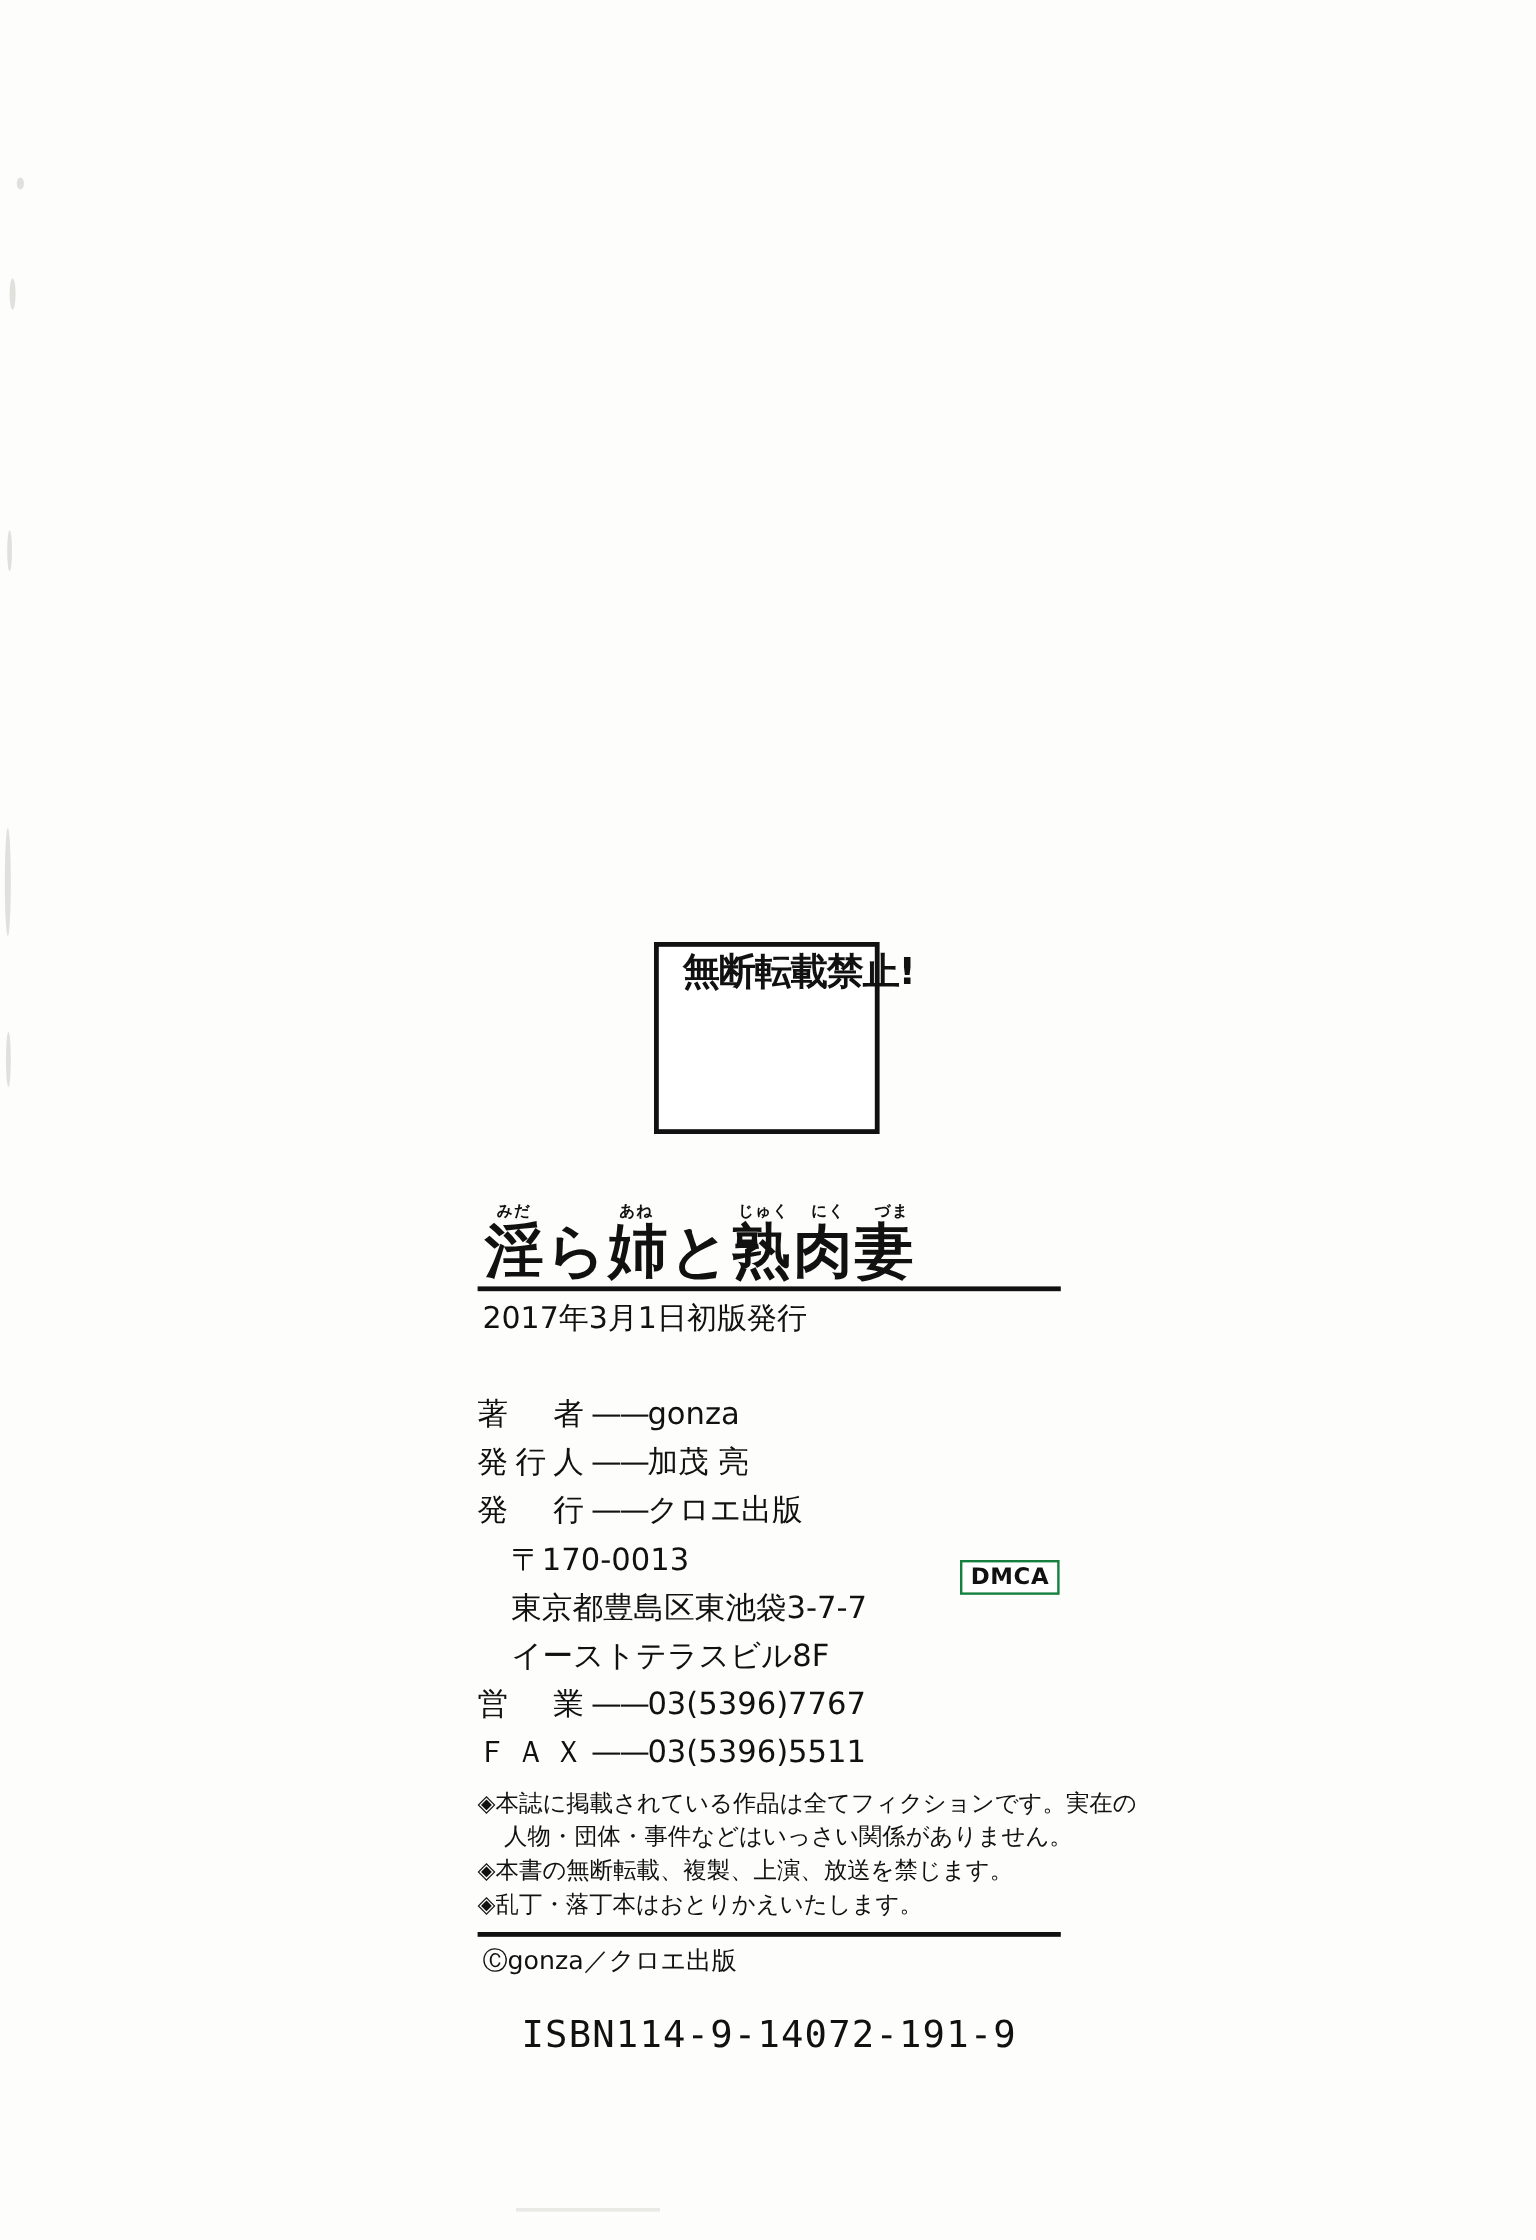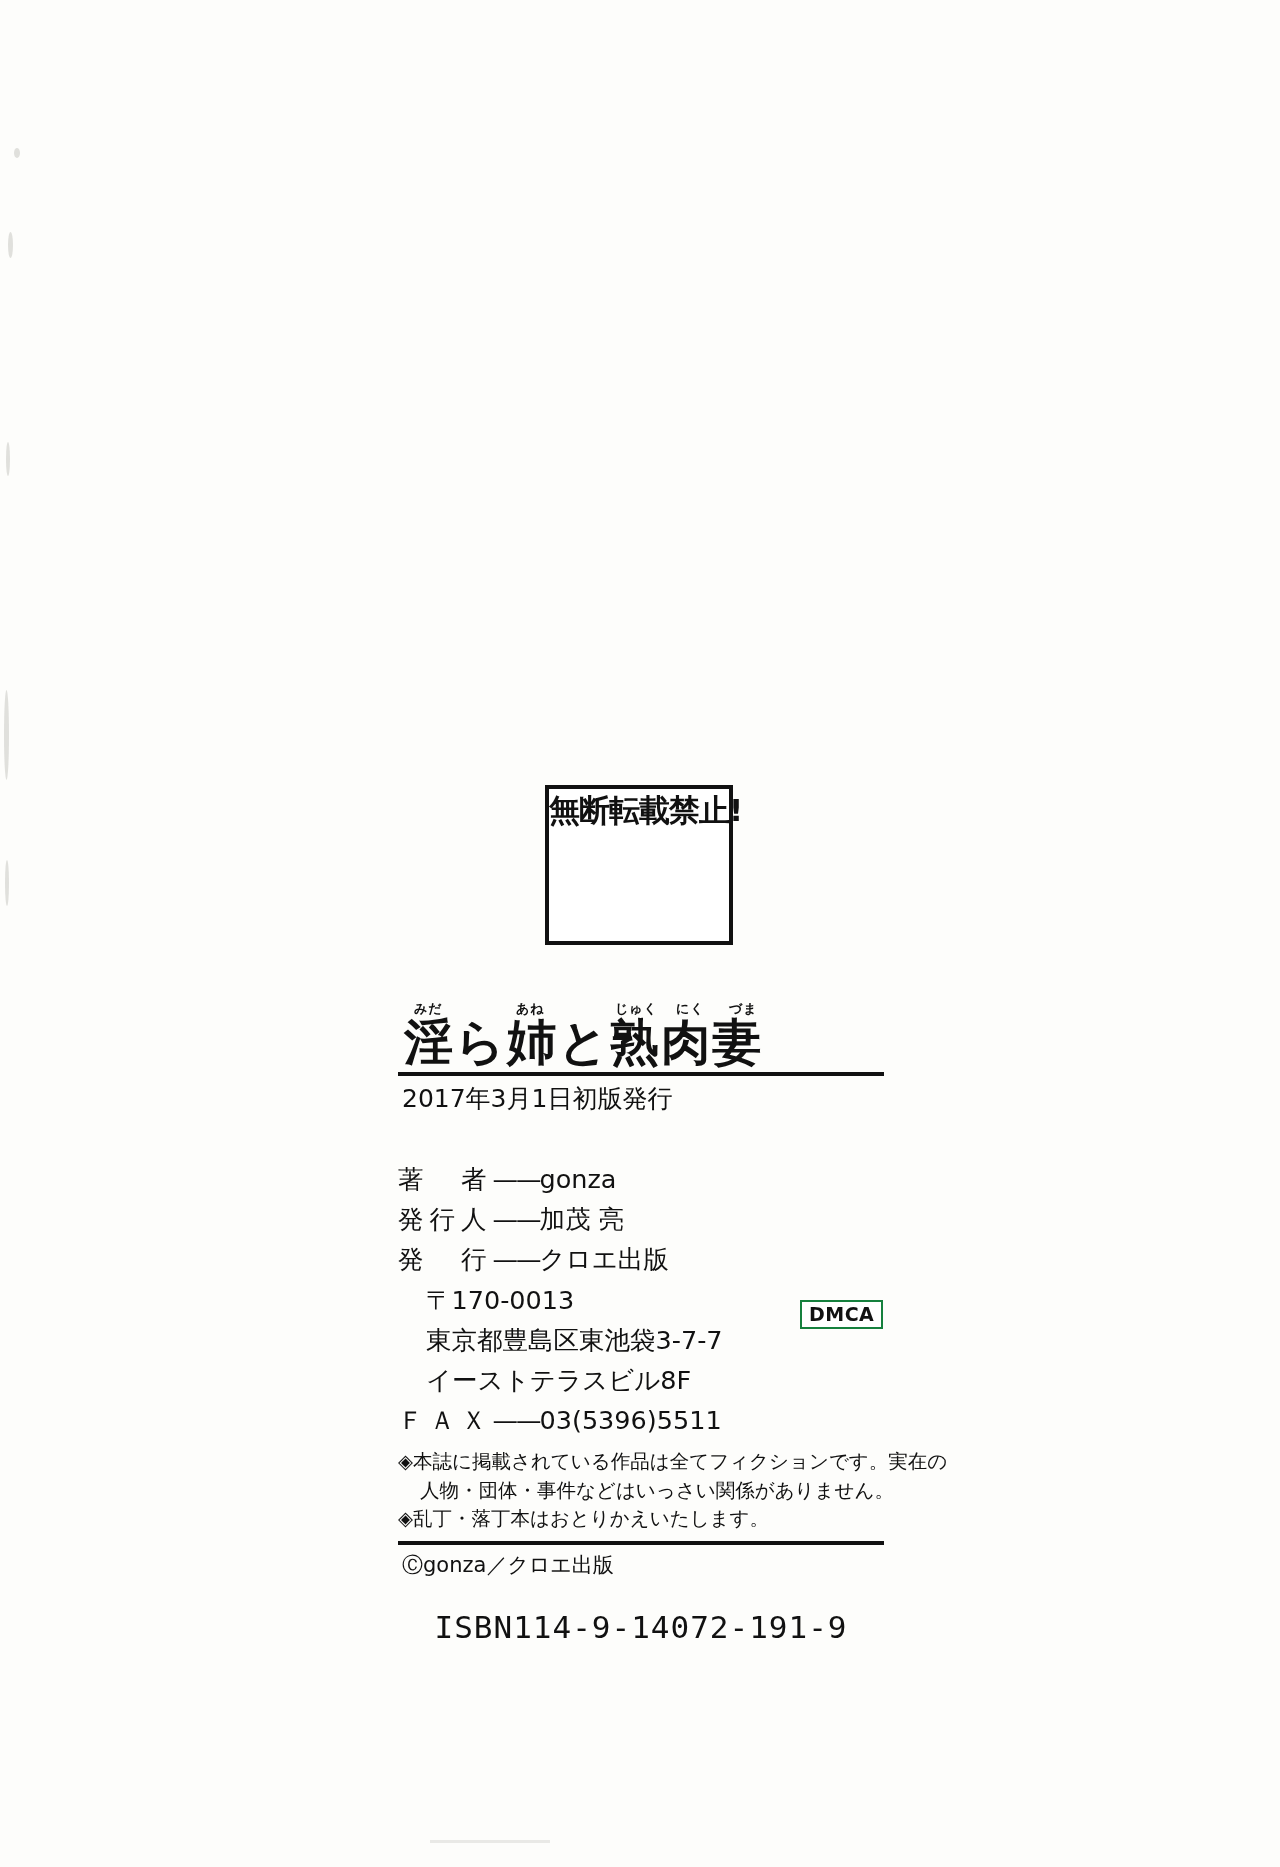--- a/index.html
+++ b/index.html
@@ -32,21 +32,21 @@
 
   
   .stamp {
     position: absolute;
     left: 545px;
     top: 785px;
     width: 188px;
     height: 160px;
     border: 4px solid #111;
     box-sizing: border-box;
-    padding: 6px 8px 4px 0;
+    padding: 6px 8px 4px 20px;
     background: #fff;
   }
   .stamp-jp {
     font-family: "DejaVu Sans", sans-serif;
     font-weight: 700;
     font-size: 31px;
     line-height: 1;
     letter-spacing: -1px;
     white-space: nowrap;
     margin-bottom: 4px;
@@ -221,30 +221,34 @@
       <div class="meta-row">
         <span class="meta-indent">〒170-0013</span>
       </div>
       <div class="meta-row">
         <span class="meta-indent">東京都豊島区東池袋3-7-7</span>
       </div>
       <div class="meta-row">
         <span class="meta-indent">イーストテラスビル8F</span>
       </div>
 
+      <div class="meta-row">
+        <span class="meta-label">営　業</span><span class="meta-dash">——</span><span>03(5396)7767</span>
+      </div>
 
       <div class="meta-row">
         <span class="meta-label">ＦＡＸ</span><span class="meta-dash">——</span><span>03(5396)5511</span>
       </div>
 
     </div>
 
     <div class="notes">
       <div>◈本誌に掲載されている作品は全てフィクションです。実在の</div>
       <div class="cont">人物・団体・事件などはいっさい関係がありません。</div>
+      <div>◈本書の無断転載、複製、上演、放送を禁じます。</div>
       <div>◈乱丁・落丁本はおとりかえいたします。</div>
     </div>
 
     <div class="rule-thick2"></div>
 
     <div class="copyline">Ⓒgonza／クロエ出版</div>
 
     <div class="isbn">ISBN114-9-14072-191-9</div>
   </div>
 

